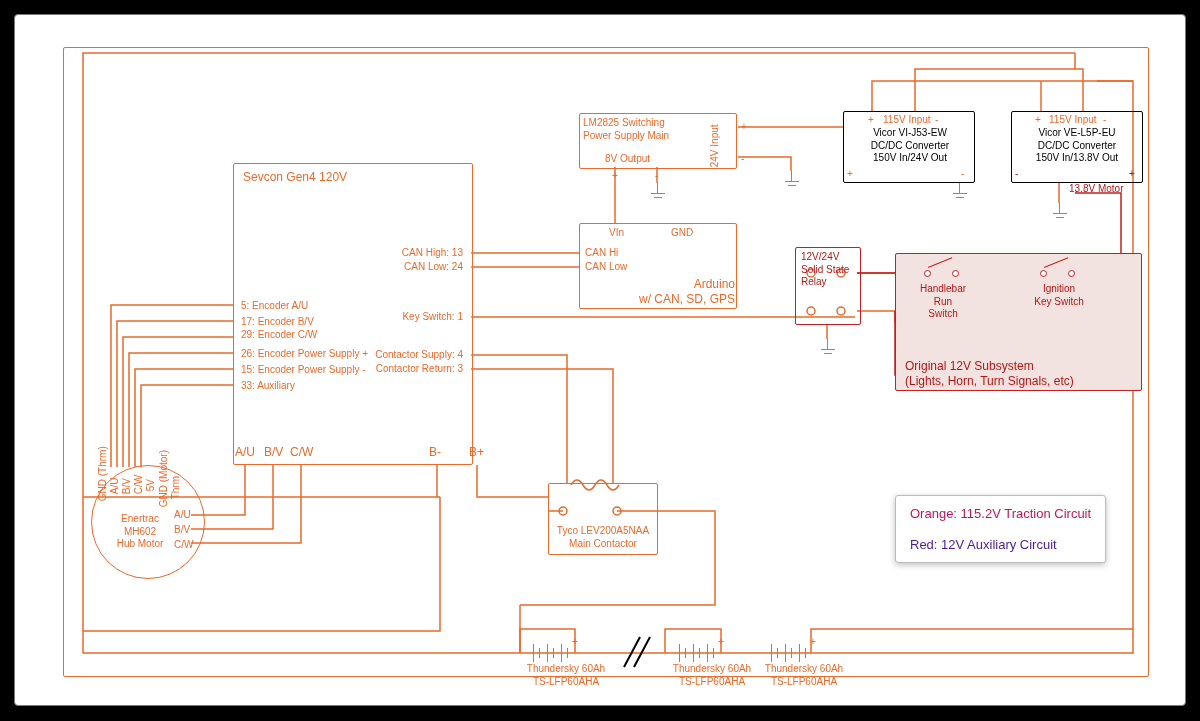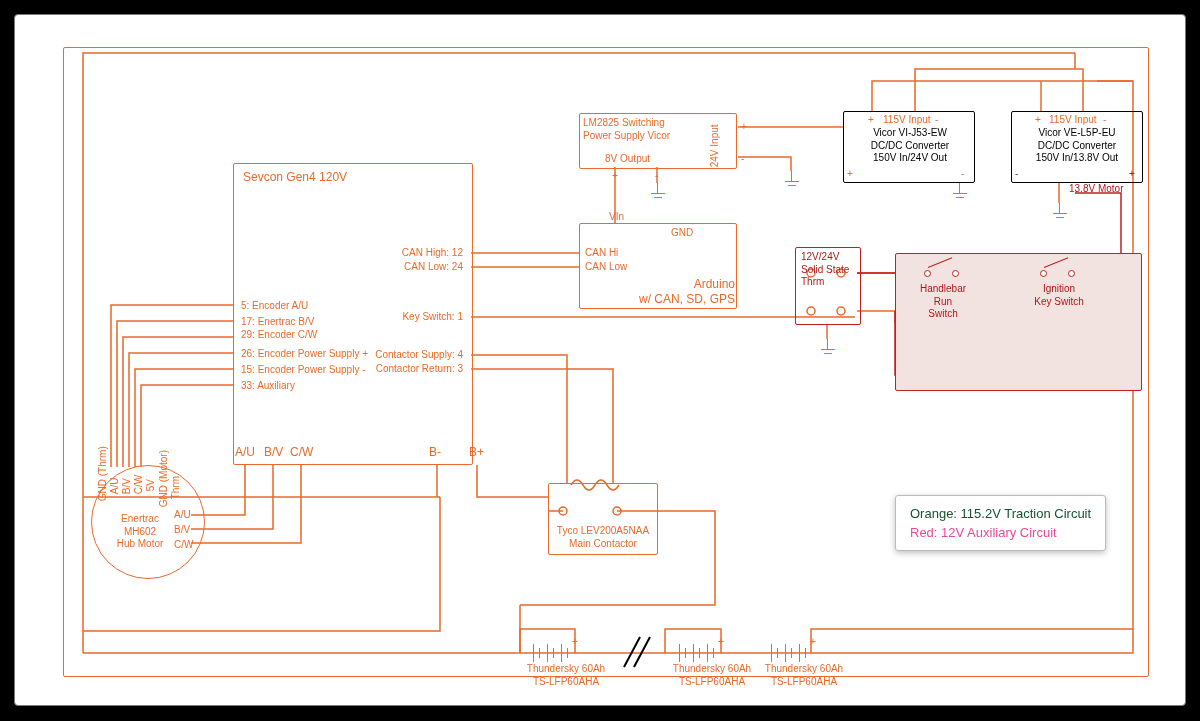--- a/index.html
+++ b/index.html
@@ -107,27 +107,27 @@
           <circle cx="826" cy="258" r="4"></circle>
         <circle cx="796" cy="296" r="4"></circle>
           <circle cx="826" cy="296" r="4"></circle>
       </g>
     </svg>
 
     <div class="box" style="left:218px;top:148px;width:238px;height:300px"></div>
     <div class="lbl med" style="left:228px;top:155px">Sevcon Gen4 120V</div>
 
     <div class="lbl" style="left:226px;top:285px">5: Encoder A/U</div>
-    <div class="lbl" style="left:226px;top:301px">17: Enertrac B/V</div>
+    <div class="lbl" style="left:226px;top:301px">17: Encoder B/V</div>
     <div class="lbl" style="left:226px;top:314px">29: Encoder C/W</div>
     <div class="lbl" style="left:226px;top:333px">26: Encoder Power Supply +</div>
     <div class="lbl" style="left:226px;top:349px">15: Encoder Power Supply -</div>
     <div class="lbl" style="left:226px;top:365px">33: Auxiliary</div>
 
-    <div class="lbl" style="right:722px;top:232px;text-align:right">CAN High: 12</div>
+    <div class="lbl" style="right:722px;top:232px;text-align:right">CAN High: 13</div>
     <div class="lbl" style="right:722px;top:246px;text-align:left">CAN Low: 24</div>
     <div class="lbl" style="right:722px;top:296px;text-align:center">Key Switch: 1</div>
     <div class="lbl" style="right:722px;top:334px;text-align:right">Contactor Supply: 4</div>
     <div class="lbl" style="right:722px;top:348px;text-align:right">Contactor Return: 3</div>
 
     <div class="lbl med" style="left:220px;top:430px">A/U</div>
     <div class="lbl med" style="left:249px;top:430px">B/V</div>
     <div class="lbl med" style="left:275px;top:430px">C/W</div>
     <div class="lbl med" style="left:414px;top:430px">B-</div>
     <div class="lbl med" style="left:454px;top:430px">B+</div>
@@ -143,41 +143,43 @@
     <div class="lbl" style="left:136px;top:470px;transform:rotate(-90deg);transform-origin:left">5V</div>
     <div class="lbl" style="left:149px;top:486px;transform:rotate(-90deg);transform-origin:left">GND (Motor)</div>
     <div class="lbl" style="left:161px;top:478px;transform:rotate(-90deg);transform-origin:left">Thrm</div>
     <div class="lbl" style="left:159px;top:494px">A/U</div>
     <div class="lbl" style="left:159px;top:509px">B/V</div>
     <div class="lbl" style="left:159px;top:524px">C/W</div>
 
     <div class="box" style="left:564px;top:208px;width:156px;height:84px"></div>
     <div class="lbl med ctr" style="left:612px;top:262px;width:108px;white-space:pre-line;text-align:right">Arduino
 w/ CAN, SD, GPS</div>
-    <div class="lbl" style="left:594px;top:196px">VIn</div>
+    <div class="lbl" style="left:594px;top:212px">VIn</div>
     <div class="lbl" style="left:656px;top:212px">GND</div>
     <div class="lbl" style="left:570px;top:232px">CAN Hi</div>
     <div class="lbl" style="left:570px;top:246px">CAN Low</div>
 
     <div class="box" style="left:564px;top:98px;width:156px;height:54px"></div>
     <div class="lbl ctr" style="left:568px;top:102px;width:110px;white-space:pre-line;text-align:left">LM2825 Switching
-Power Supply Vicor</div>
+Power Supply Main</div>
     <div class="lbl" style="left:590px;top:138px">8V Output</div>
     <div class="lbl" style="left:700px;top:146px;transform:rotate(-90deg);transform-origin:left">24V Input</div>
     <div class="lbl" style="left:597px;top:155px">+</div>
       <div class="lbl" style="left:640px;top:155px">-</div>
     <div class="lbl" style="left:726px;top:106px">+</div>
       <div class="lbl" style="left:726px;top:138px">-</div>
 
     <div class="box red" style="left:780px;top:232px;width:64px;height:76px"></div>
     <div class="lbl red" style="left:786px;top:236px;white-space:pre-line">12V/24V
 Solid State
-Thrm</div>
+Relay</div>
 
     <div class="box red shaded" style="left:880px;top:238px;width:245px;height:136px"></div>
+    <div class="lbl red med" style="left:890px;top:344px;white-space:pre-line">Original 12V Subsystem
+(Lights, Horn, Turn Signals, etc)</div>
 
     <div class="sw" style="left:912px;top:258px">
         <div class="t l"></div>
         <div class="pole"></div>
         <div class="t r"></div>
       </div>
     <div class="sw" style="left:1028px;top:258px">
         <div class="t l"></div>
         <div class="pole"></div>
         <div class="t r"></div>
@@ -249,18 +251,18 @@
     <div class="slash" style="left:600px;top:636px"></div>
     <div class="slash" style="left:610px;top:636px"></div>
 
     <div class="gnd" style="left:642px;top:168px;height:10px"></div>
     <div class="gnd" style="left:776px;top:156px;height:10px"></div>
     <div class="gnd" style="left:812px;top:324px;height:10px"></div>
     <div class="gnd" style="left:944px;top:168px;height:10px"></div>
     <div class="gnd" style="left:1044px;top:188px;height:10px"></div>
 
     <div class="legend" style="left:880px;top:480px">
-      <div style="color:#14532d">Orange: 115.2V Traction Circuit</div>
-      <div style="color:#ec4899;margin-top:4px">Red: 12V Auxiliary Circuit</div>
+      <div style="color:#be185d">Orange: 115.2V Traction Circuit</div>
+      <div style="color:#4c1d95;margin-top:16px">Red: 12V Auxiliary Circuit</div>
     </div>
 
   </div>
 </div>
 
 </body></html>

